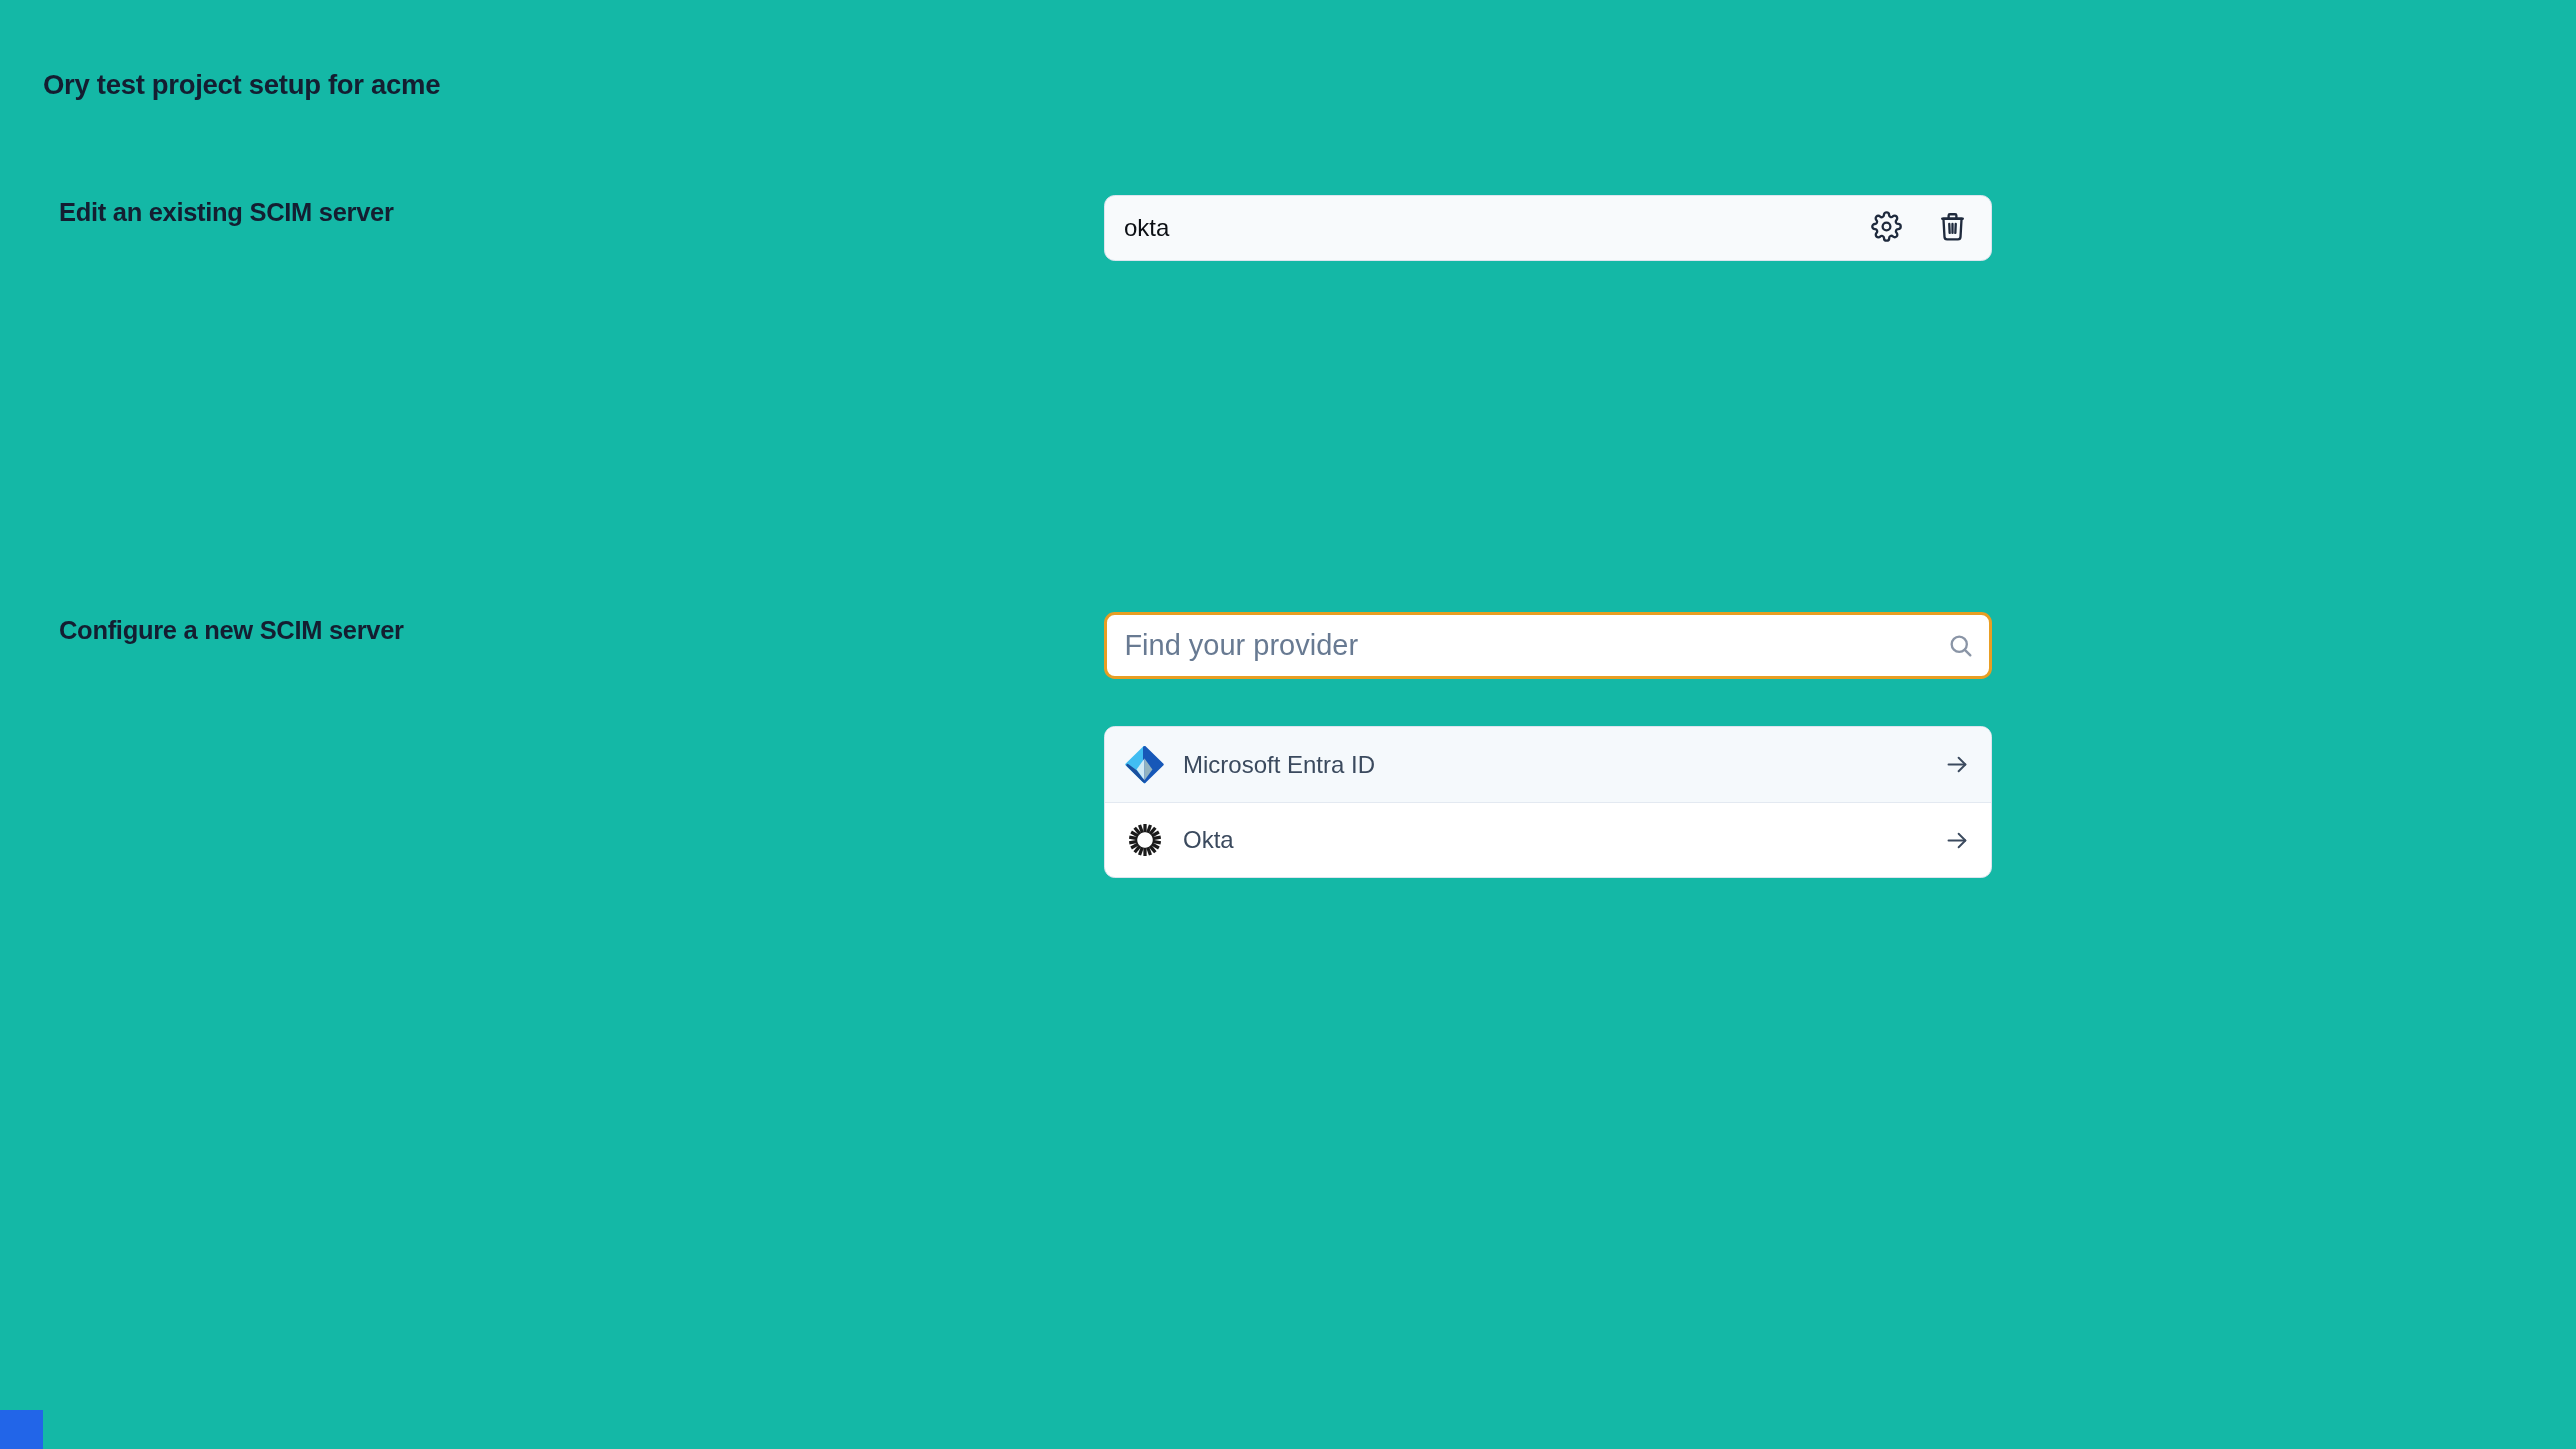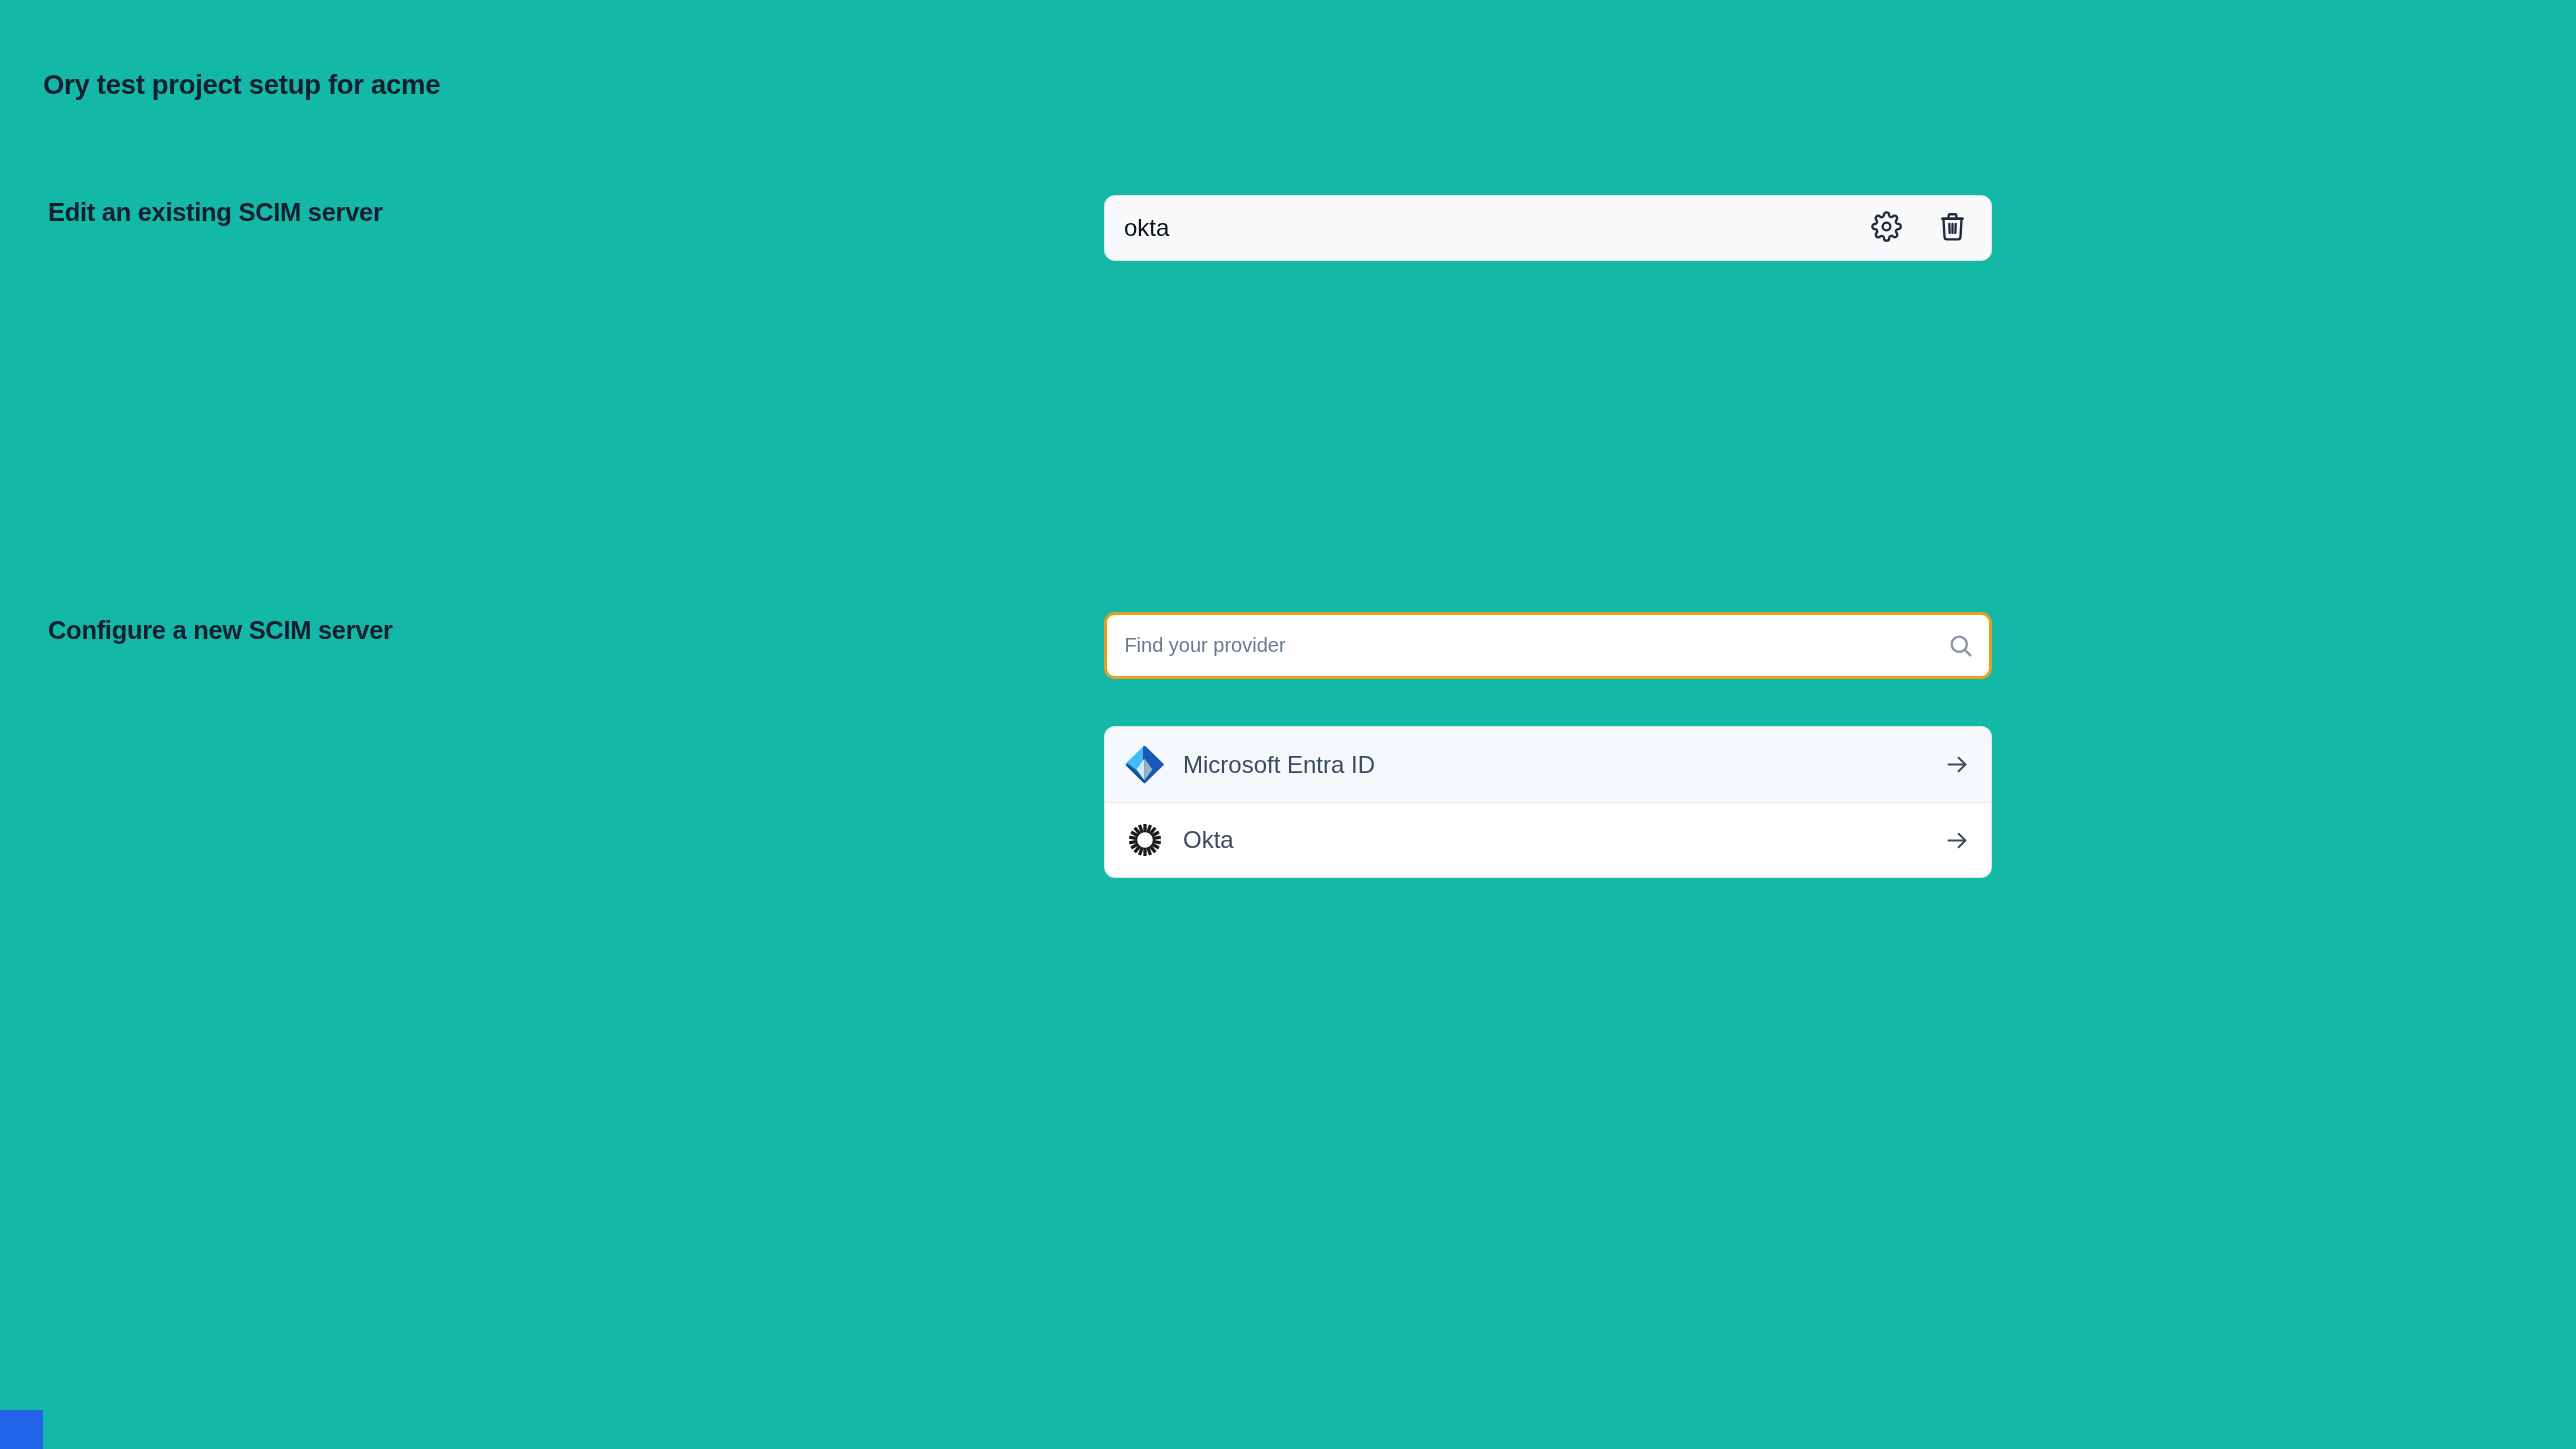--- a/index.html
+++ b/index.html
@@ -4,21 +4,21 @@
 <style>
   * { margin: 0; padding: 0; box-sizing: border-box; }
   html, body { width: 2576px; height: 1449px; background: #ffffff; font-family: "Liberation Sans", sans-serif; }
   .page { position: relative; width: 2576px; height: 1449px; overflow: hidden; background: #14b8a6; }
 
   .page-title {
     position: absolute; left: 43px; top: 69px;
     font-size: 27.5px; font-weight: 700; color: #141e31; letter-spacing: -0.3px;
   }
   .section-heading {
-    position: absolute; left: 48px;
+    position: absolute; left: 59px;
     font-size: 25.5px; font-weight: 700; color: #141e31; letter-spacing: -0.3px;
   }
   .heading-edit { top: 198px; }
   .heading-configure { top: 616px; text-align: center; }
 
   
   .server-card {
     position: absolute; left: 1104px; top: 195px; width: 888px; height: 66px;
     background: #f8fafc; border: 1.3px solid #dde4ee; border-radius: 10.7px;
     display: flex; align-items: center; padding: 0 23px 0 19px;
@@ -29,21 +29,21 @@
   .icon-btn svg { width: 31px; height: 31px; stroke: #1f2a3d; fill: none; stroke-width: 1.8; stroke-linecap: round; stroke-linejoin: round; }
 
   
   .search-wrap {
     position: absolute; left: 1104px; top: 612px; width: 888px; height: 67px;
   }
   .search-input {
     width: 100%; height: 100%;
     border: 3.4px solid #e89e23; border-radius: 10.7px; background: #ffffff;
     font-family: "Liberation Sans", sans-serif;
-    font-size: 20px; color: #0c0f14; padding: 0 60px 0 17.4px; outline: none;
+    font-size: 29px; color: #0c0f14; padding: 0 60px 0 17.4px; outline: none;
   }
   .search-input::placeholder { color: #687a92; opacity: 1; }
   .search-icon {
     position: absolute; right: 17.4px; top: 50%; transform: translateY(-50%);
     width: 28px; height: 28px; pointer-events: none;
   }
   .search-icon svg { width: 28px; height: 28px; stroke: #8a95a6; fill: none; stroke-width: 2; stroke-linecap: round; }
 
   
   .provider-list {

